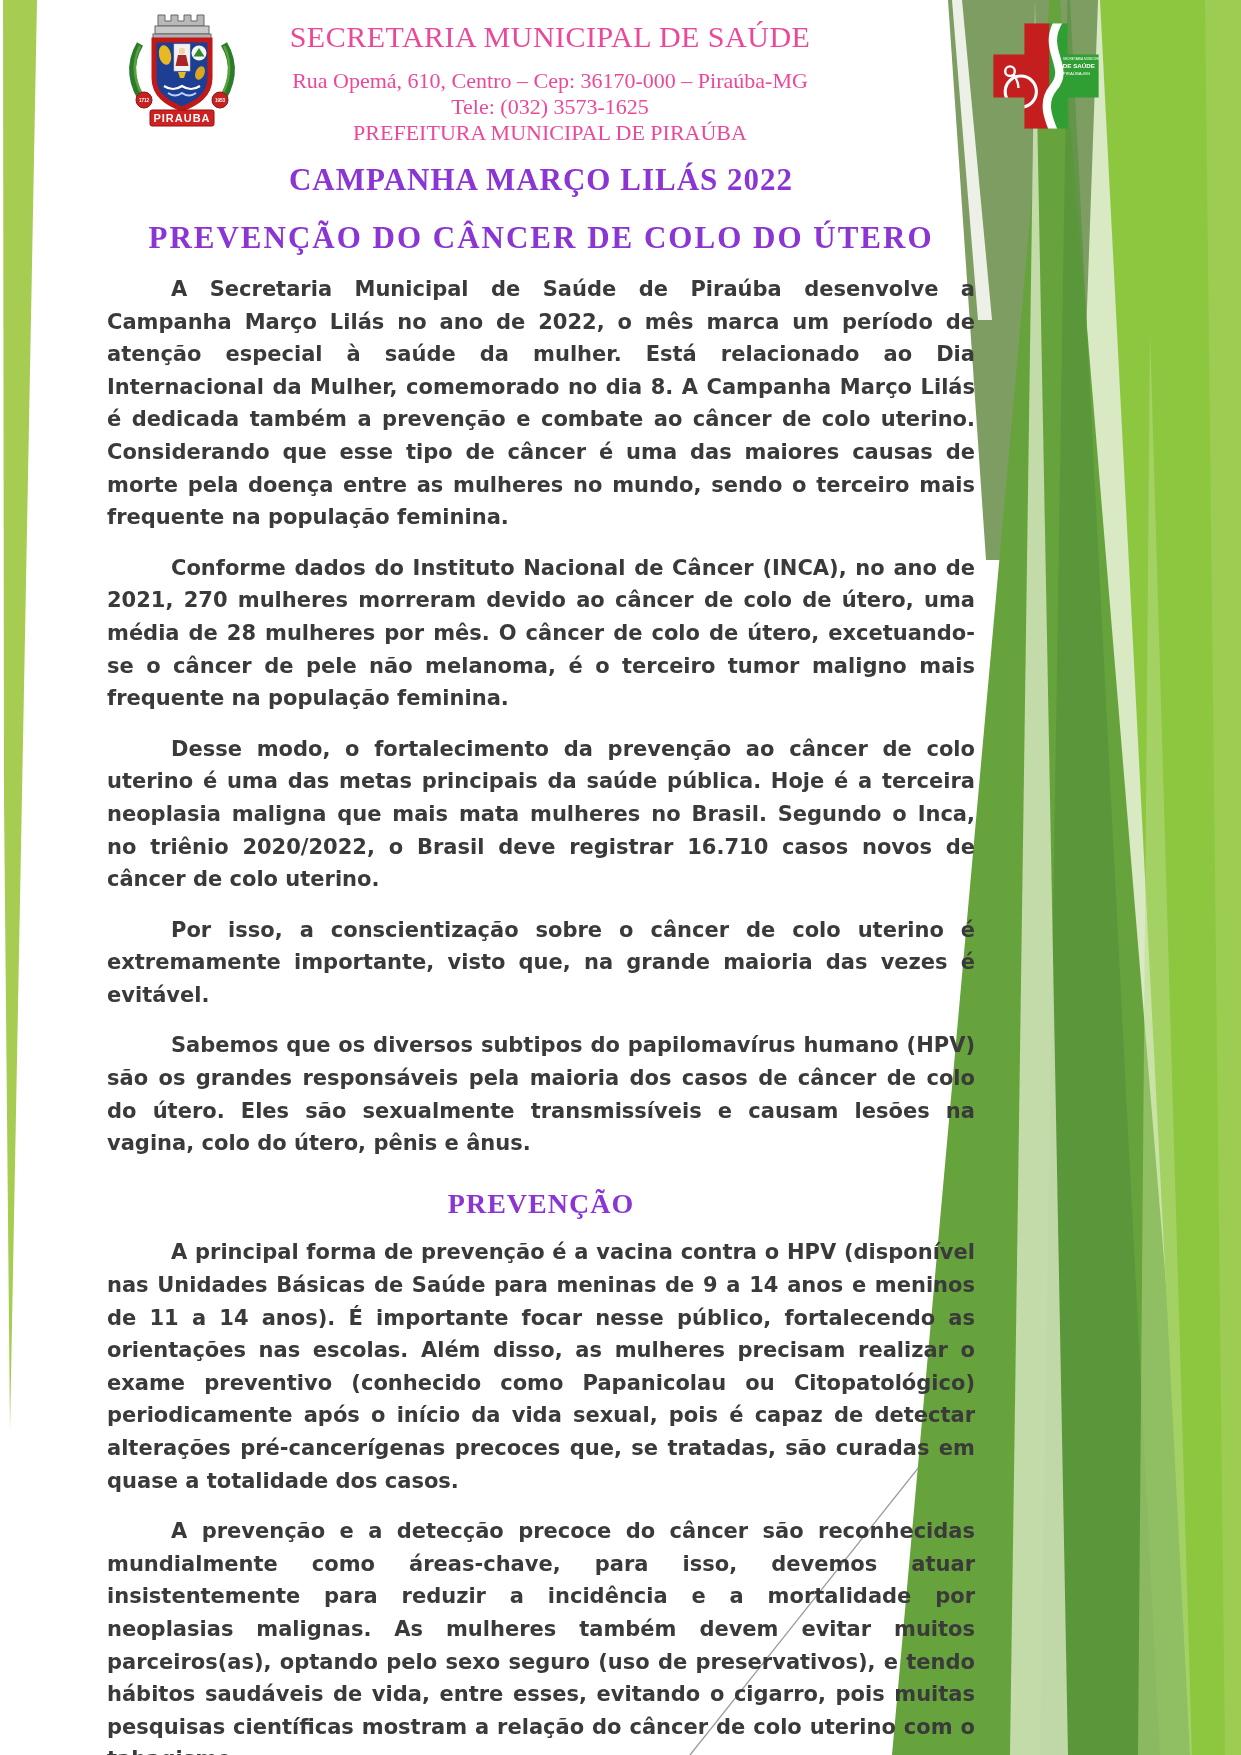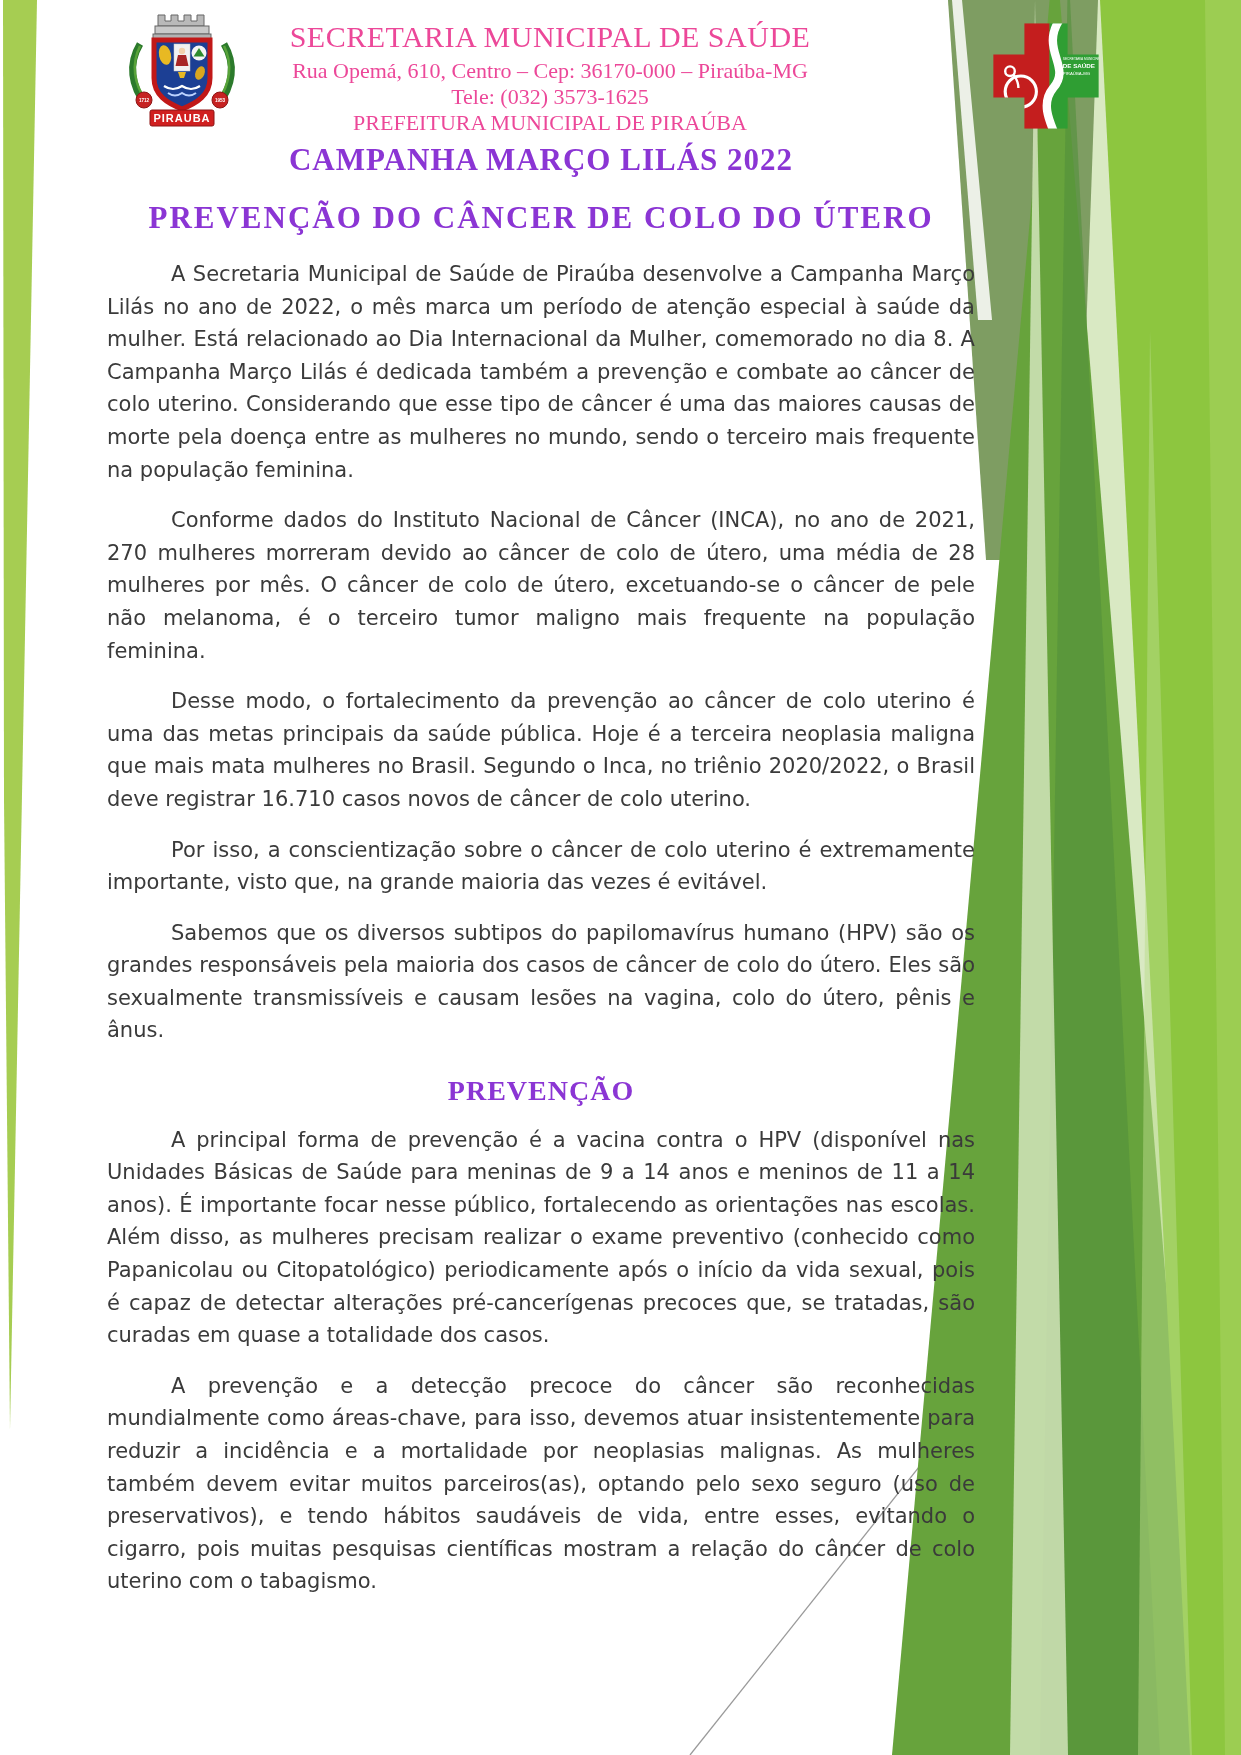--- a/index.html
+++ b/index.html
@@ -13,34 +13,34 @@
   .bg{position:absolute;inset:0;z-index:0;}
   
   .crest{position:absolute;left:116px;top:6px;width:132px;height:128px;z-index:3;}
   .hlogo{position:absolute;left:986px;top:16px;width:120px;height:120px;z-index:3;}
   .htext{
     position:absolute;left:200px;top:20px;width:700px;z-index:2;
     text-align:center;color:#ec4899;
     font-family:"Liberation Serif","DejaVu Serif",serif;
   }
   .org{font-size:30px;line-height:34px;letter-spacing:.5px;}
-  .addr{font-size:22px;line-height:26px;margin-top:4px;}
+  .addr{font-size:22px;line-height:26px;margin-top:14px;}
   .phone{font-size:22px;line-height:26px;}
   .pref{font-size:22px;line-height:26px;}
   
-  .titles{position:absolute;left:107px;top:142px;width:868px;z-index:2;text-align:center;
+  .titles{position:absolute;left:107px;top:162px;width:868px;z-index:2;text-align:center;
     font-family:"Liberation Serif","DejaVu Serif",serif;font-weight:bold;color:#8B35D4;}
   .t1{font-size:31px;letter-spacing:1px;}
   .t2{font-size:31px;letter-spacing:2px;margin-top:22px;}
   
   .content{
     position:absolute;left:107px;top:258px;width:868px;z-index:2;
     color:#3A3A3A;font-size:21px;line-height:32.6px;
   }
-  .content p{margin:0 0 18px 0;text-indent:64px;text-align:justify;}
+  .content p{margin:15px 0 18px 0;text-indent:64px;text-align:justify;font-weight:bold;}
   .content h2{
     margin:28px 0 16px 0;text-align:center;
     font-family:Liberation Serif, serif;
     font-size:28px;letter-spacing:1px;color:#8B35D4;font-weight:bold;
   }
   svg text{font-family:"Liberation Sans","DejaVu Sans",sans-serif;}
 </style>
 </head>
 <body>
 

